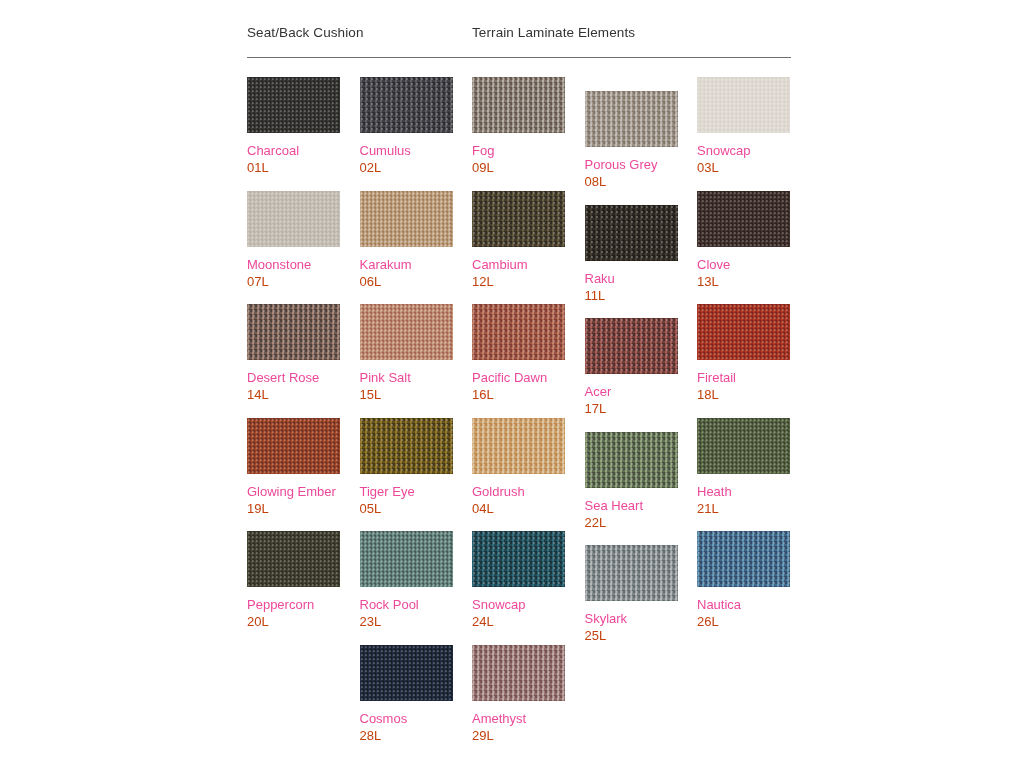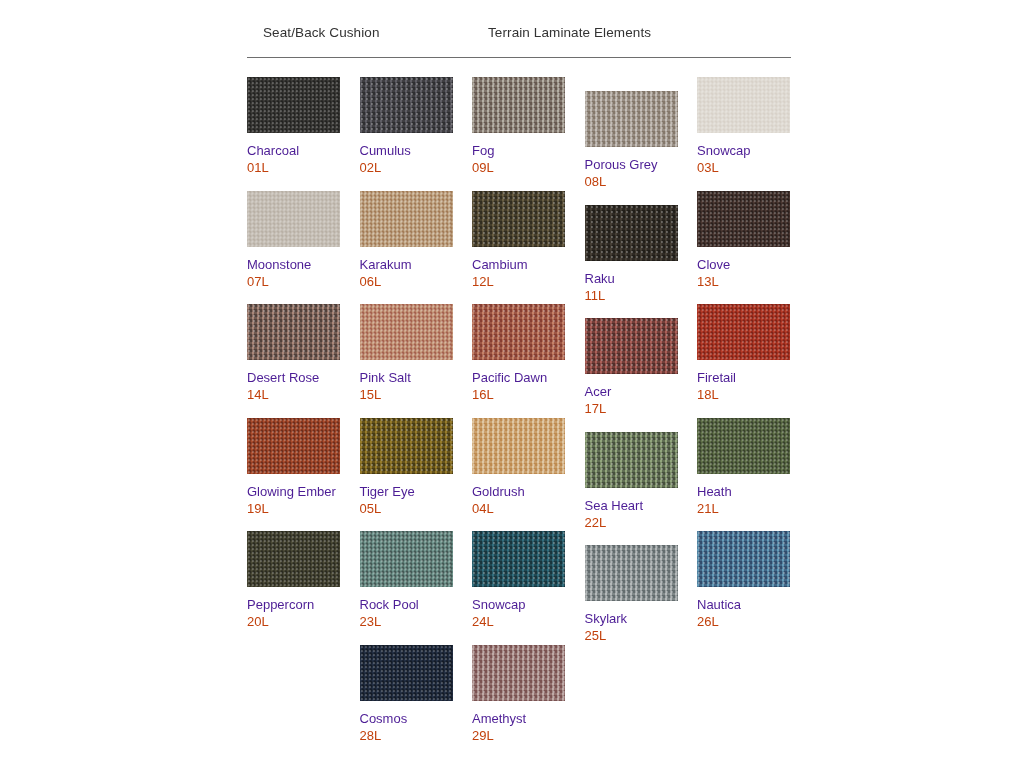--- a/index.html
+++ b/index.html
@@ -30,21 +30,20 @@
     height: 58px;
   }
   .header-label {
     position: absolute;
     top: 26px;
     font-size: 13.5px;
     line-height: 1;
     letter-spacing: .1px;
     color: #333333;
     white-space: nowrap;
-    margin-left: 16px;
   }
   .header-label.col-a { left: 0px; }
   .header-label.col-b { left: 225px; }
 
   .rule {
     position: absolute;
     left: 0;
     top: 57px;
     width: 544px;
     height: 1px;
@@ -119,21 +118,21 @@
   .swatch.coarse::after {
     background-size: 5px 5px;
     background-image:
       radial-gradient(circle at 1.2px 1.2px, rgba(255,255,255,.26) 1.1px, rgba(0,0,0,0) 1.35px);
   }
 
   .swatch-name {
     margin-top: 9px;
     font-size: 13px;
     line-height: 17px;
-    color: #4c1d95;
+    color: #ec4899;
     white-space: nowrap;
   }
   .swatch-code {
     font-size: 13px;
     line-height: 17px;
     color: #c2410c;
     white-space: nowrap;
   }
 </style>
 </head>

